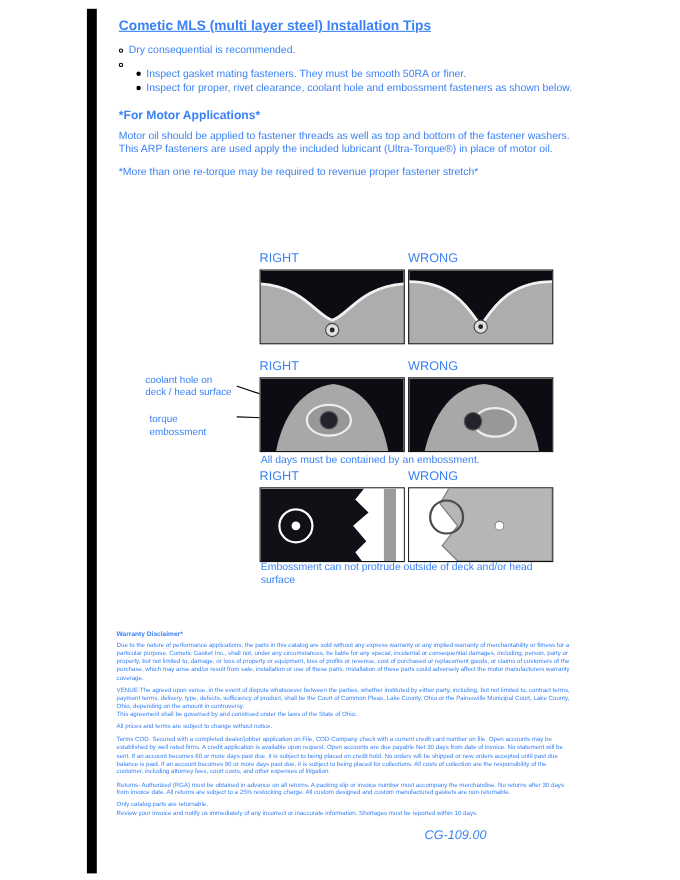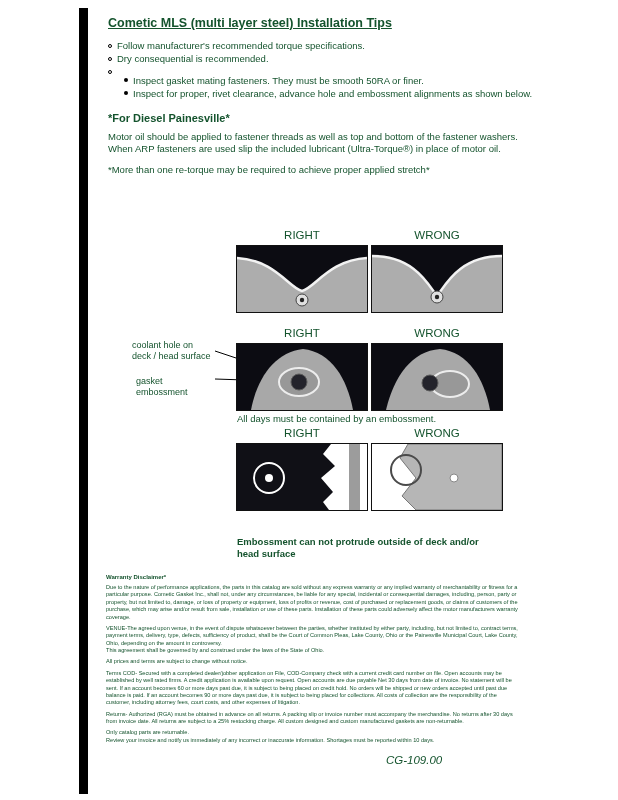--- a/index.html
+++ b/index.html
@@ -1,35 +1,35 @@
 <!DOCTYPE html>
 <html><head>
 <meta charset="utf-8">
 <style>
   * { margin:0; padding:0; box-sizing:border-box; }
   html,body { background:#ffffff; }
   .page {
     position:relative; width:618px; height:800px; margin:0 auto;
-    background:#ffffff; color:#14532d;
+    background:#ffffff; color:#3b82f6;
     font-family:"Liberation Sans", sans-serif;
     overflow:hidden;
   }
   .left-bar { position:absolute; left:79px; top:8px; width:9px; height:786px; background:#000; }
 
   .top-text { position:absolute; left:108px; top:16px; width:428px; }
   .title { font-size:12.5px; font-weight:bold; text-decoration:underline; margin-bottom:9px; white-space:nowrap; }
   .bullet { display:flex; align-items:flex-start; font-size:9.5px; line-height:13px; }
   .b-circle { flex:0 0 auto; width:4px; height:4px; border:1px solid #000; border-radius:50%; margin:4.5px 5px 0 0; }
   .bullet.sub { padding-left:16px; }
   .b-dot { flex:0 0 auto; width:4px; height:4px; background:#000; border-radius:50%; margin:4.5px 5px 0 0; }
   .diesel-heading { font-size:11px; font-weight:bold; margin:12px 0 7px; }
   .para { font-size:9.5px; line-height:1.3; margin-bottom:9px; }
   .para.note { margin-bottom:0; }
 
-  .dlabel { position:absolute; width:132px; text-align:center; font-size:11.5px; }
+  .dlabel { position:absolute; width:132px; text-align:left; font-size:11.5px; }
   .dimg { position:absolute; width:132px; height:68px; border:1px solid #111; display:block; background:#fff; }
   .col-l { left:236px; }
   .col-r { left:371px; }
   .dcap { position:absolute; left:237px; font-size:9.5px; line-height:1.25; }
   .callout { position:absolute; font-size:9px; line-height:1.25; }
   .connector { position:absolute; left:215px; top:343px; }
 
   .warranty { position:absolute; left:106px; top:574px; width:412px; }
   .w-head { font-size:6px; font-weight:bold; margin-bottom:4px; }
   .w { font-size:5.6px; line-height:1.32; margin-bottom:4px; }
@@ -42,42 +42,38 @@
 
 <div class="page">
   <div class="left-bar"></div>
 
   <div class="top-text">
     <div class="title">Cometic MLS (multi layer steel) Installation Tips</div>
 
     <div>
       <div class="bullet">
         <span class="b-circle"></span>
-        <span>Follow manufacturer's recommended torque specifications.</span>
-      </div>
-      <div class="bullet">
-        <span class="b-circle"></span>
         <span>Dry consequential is recommended.</span>
       </div>
       <div class="bullet">
         <span class="b-circle"></span>
       </div>
       <div class="bullet sub">
         <span class="b-dot"></span>
         <span>Inspect gasket mating fasteners.  They must be smooth 50RA or finer.</span>
       </div>
       <div class="bullet sub">
         <span class="b-dot"></span>
-        <span>Inspect for proper, rivet clearance, advance hole and embossment alignments as shown below.</span>
+        <span>Inspect for proper, rivet clearance, coolant hole and embossment fasteners as shown below.</span>
       </div>
     </div>
 
-    <div class="diesel-heading">*For Diesel Painesville*</div>
-    <p class="para">Motor oil should be applied to fastener threads as well as top and bottom of the fastener washers. When ARP fasteners are used slip the included lubricant (Ultra-Torque®) in place of motor oil.</p>
-    <p class="para note">*More than one re-torque may be required to achieve proper applied stretch*</p>
+    <div class="diesel-heading">*For Motor Applications*</div>
+    <p class="para">Motor oil should be applied to fastener threads as well as top and bottom of the fastener washers. This ARP fasteners are used apply the included lubricant (Ultra-Torque®) in place of motor oil.</p>
+    <p class="para note">*More than one re-torque may be required to revenue proper fastener stretch*</p>
   </div>
 
   <div class="dlabel col-l" style="top:229px;">RIGHT</div>
   <div class="dlabel col-r" style="top:229px;">WRONG</div>
 
   <svg class="dimg col-l" style="top:245px;" viewBox="0 0 130 66">
     <rect x="0" y="0" width="130" height="66" fill="#0c0c12"></rect>
     <path d="M0,12 C38,14 52,42 65,45 C78,42 92,14 130,12 L130,66 L0,66 Z" fill="#adadad"></path>
     <path d="M0,12 C38,14 52,42 65,45 C78,42 92,14 130,12" fill="none" stroke="#f2f2f2" stroke-width="2.5"></path>
     <circle cx="65" cy="54" r="6" fill="#e0e0e0" stroke="#444" stroke-width="1"></circle>
@@ -88,21 +84,21 @@
     <path d="M0,10 C42,10 56,38 65,50 C74,38 88,10 130,10 L130,66 L0,66 Z" fill="#adadad"></path>
     <path d="M0,10 C42,10 56,38 65,50 C74,38 88,10 130,10" fill="none" stroke="#f2f2f2" stroke-width="2.5"></path>
     <circle cx="65" cy="51" r="6" fill="#e0e0e0" stroke="#444" stroke-width="1"></circle>
     <circle cx="65" cy="51" r="2.2" fill="#222"></circle>
   </svg>
 
   <div class="dlabel col-l" style="top:327px;">RIGHT</div>
   <div class="dlabel col-r" style="top:327px;">WRONG</div>
 
   <div class="callout" style="left:132px; top:340px; width:82px;">coolant hole on deck / head surface</div>
-  <div class="callout" style="left:136px; top:376px; width:78px;">gasket embossment</div>
+  <div class="callout" style="left:136px; top:376px; width:78px;">torque embossment</div>
   <svg class="connector" width="85" height="50">
     <line x1="0" y1="8" x2="78" y2="34" stroke="#000" stroke-width="1"></line>
     <line x1="0" y1="36" x2="60" y2="38" stroke="#000" stroke-width="1"></line>
   </svg>
 
   <svg class="dimg col-l" style="top:343px;" viewBox="0 0 130 66">
     <rect x="0" y="0" width="130" height="66" fill="#0c0c12"></rect>
     <path d="M14,66 C20,34 38,8 66,5 C94,8 110,34 116,66 Z" fill="#a8a8a8"></path>
     <ellipse cx="62" cy="38" rx="20" ry="14" fill="#989898" stroke="#ededed" stroke-width="2"></ellipse>
     <circle cx="62" cy="38" r="8" fill="#23232b" stroke="#5a5a5a" stroke-width="1"></circle>
@@ -124,21 +120,21 @@
     <circle cx="32" cy="34" r="15" fill="none" stroke="#ffffff" stroke-width="2"></circle>
     <circle cx="32" cy="34" r="4" fill="#ffffff"></circle>
     <rect x="112" y="0" width="11" height="66" fill="#9c9c9c"></rect>
   </svg>
   <svg class="dimg col-r" style="top:443px;" viewBox="0 0 130 66">
     <rect x="0" y="0" width="130" height="66" fill="#ffffff"></rect>
     <path d="M36,0 L130,0 L130,66 L44,66 L30,52 L44,34 L28,14 Z" fill="#b6b6b6" stroke="#777" stroke-width="1"></path>
     <circle cx="34" cy="26" r="15" fill="none" stroke="#4a4a4a" stroke-width="2"></circle>
     <circle cx="82" cy="34" r="4" fill="#ffffff" stroke="#888" stroke-width="1"></circle>
   </svg>
-  <div class="dcap" style="top:536px; width:265px;font-weight:bold;">Embossment can not protrude outside of deck and/or head surface</div>
+  <div class="dcap" style="top:510px; width:265px;">Embossment can not protrude outside of deck and/or head surface</div>
 
   <div class="warranty">
     <p class="w-head">Warranty Disclaimer*</p>
     <p class="w">Due to the nature of performance applications, the parts in this catalog are sold without any express warranty or any implied warranty of merchantability or fitness for a particular purpose.  Cometic Gasket Inc., shall not, under any circumstances, be liable for any special, incidental or consequential damages, including, person, party or property, but not limited to, damage, or loss of property or equipment, loss of profits or revenue, cost of purchased or replacement goods, or claims of customers of the purchase, which may arise and/or result from sale, installation or use of these parts.  Installation of these parts could adversely affect the motor manufacturers warranty coverage.</p>
     <p class="w tight">VENUE-The agreed upon venue, in the event of dispute whatsoever between the parties, whether instituted by either party, including, but not limited to, contract terms, payment terms, delivery, type, defects, sufficiency of product, shall be the Court of Common Pleas, Lake County, Ohio or the Painesville Municipal Court, Lake County, Ohio, depending on the amount in controversy.</p>
     <p class="w">This agreement shall be governed by and construed under the laws of the State of Ohio.</p>
     <p class="w">All prices and terms are subject to change without notice.</p>
     <p class="w">Terms COD- Secured with a completed dealer/jobber application on File, COD-Company check with a current credit card number on file.  Open accounts may be established by well rated firms.  A credit application is available upon request.  Open accounts are due payable Net 30 days from date of invoice.  No statement will be sent.  If an account becomes 60 or more days past due, it is subject to being placed on credit hold.  No orders will be shipped or new orders accepted until past due balance is paid.  If an account becomes 90 or more days past due, it is subject to being placed for collections.  All costs of collection are the responsibility of the customer, including attorney fees, court costs, and other expenses of litigation.</p>
     <p class="w">Returns- Authorized (RGA) must be obtained in advance on all returns.  A packing slip or invoice number must accompany the merchandise.  No returns after 30 days from invoice date.  All returns are subject to a 25% restocking charge.  All custom designed and custom manufactured gaskets are non-returnable.</p>
     <p class="w tight">Only catalog parts are returnable.</p>

